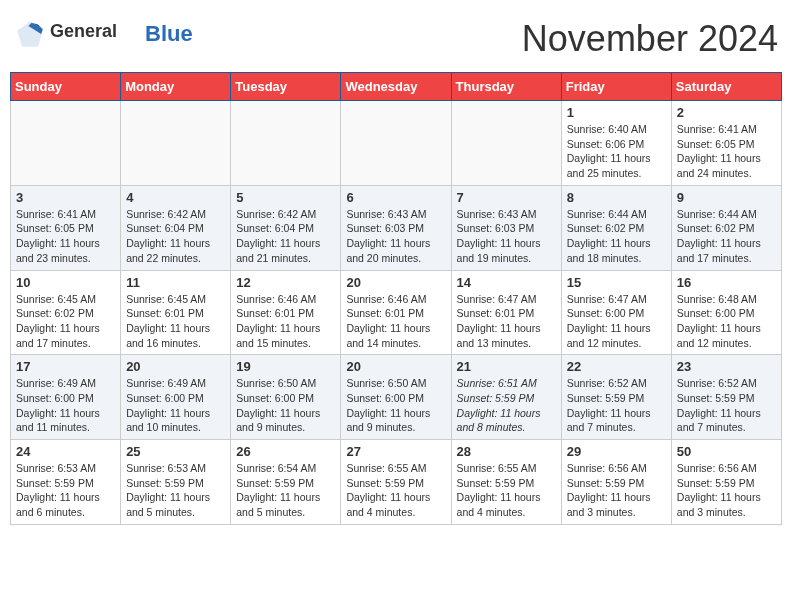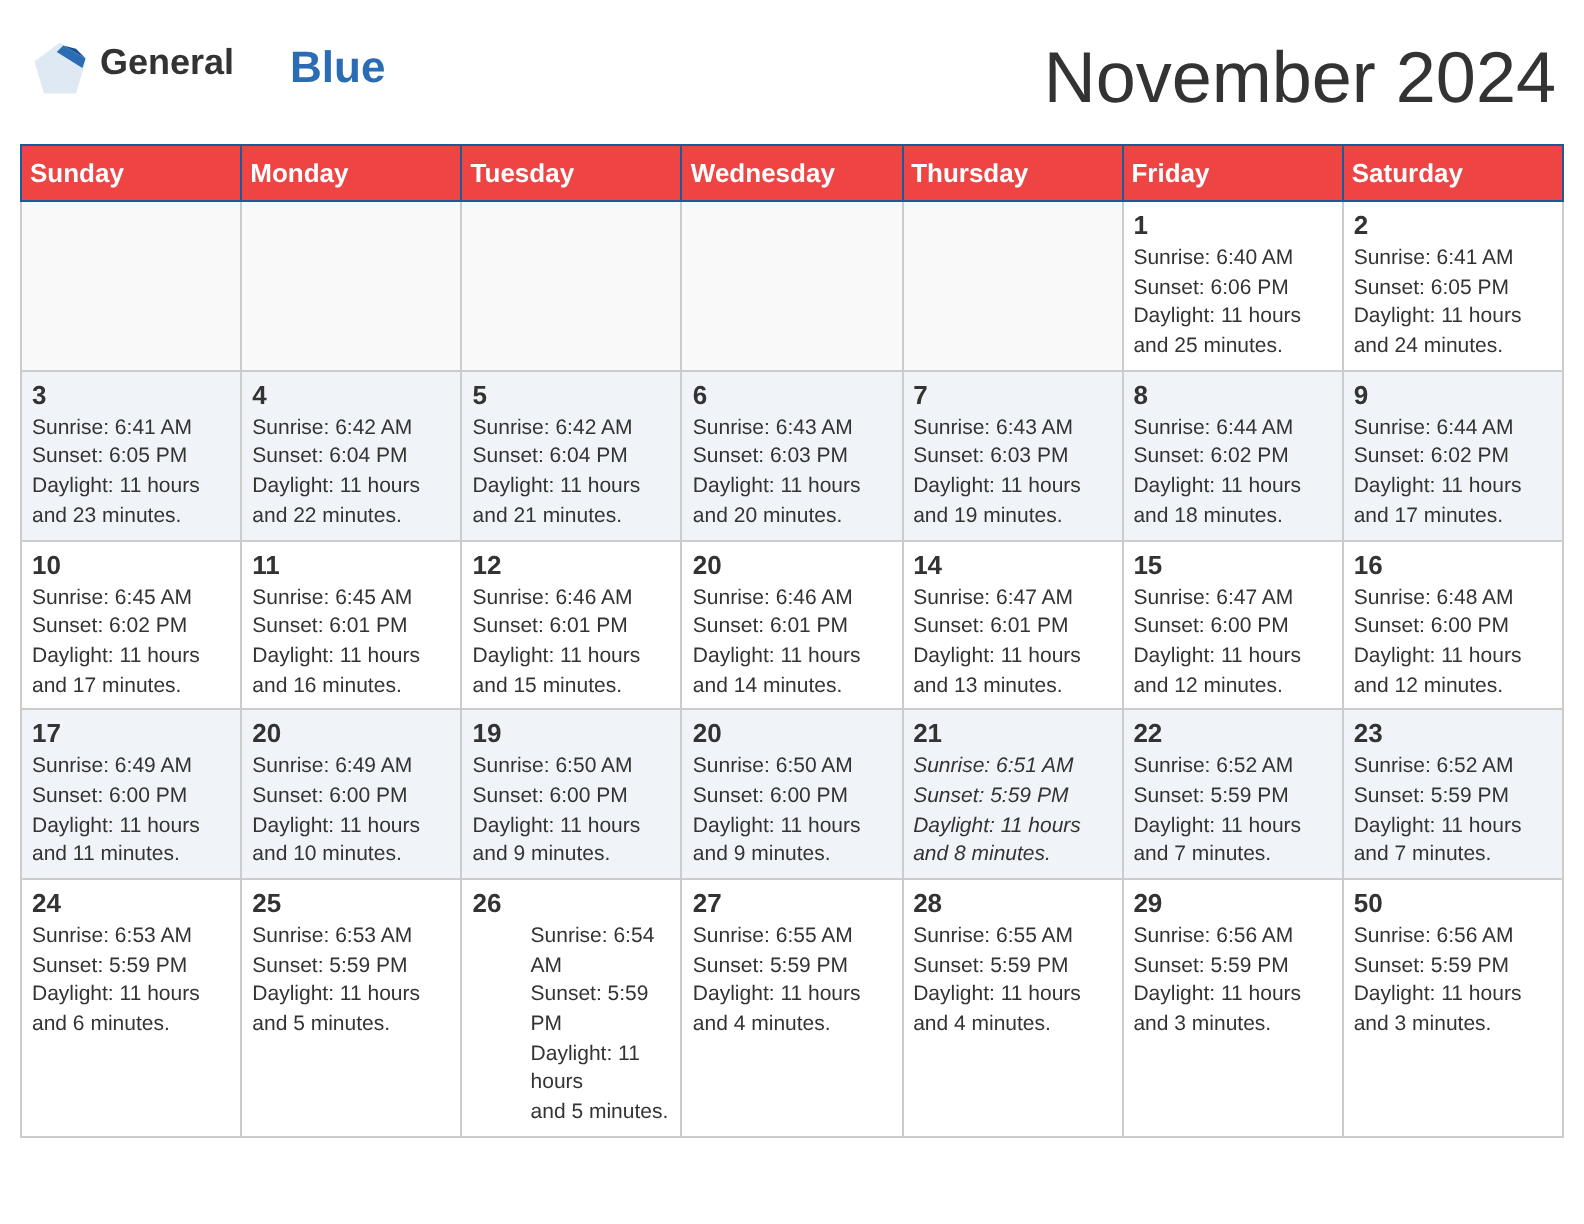--- a/index.html
+++ b/index.html
@@ -314,21 +314,21 @@
         </td>
         <td>
           <span class="day-number">25</span>
           <div class="day-info" style="white-space: pre-line;">Sunrise: 6:53 AM
 Sunset: 5:59 PM
 Daylight: 11 hours
 and 5 minutes.</div>
         </td>
         <td>
           <span class="day-number">26</span>
-          <div class="day-info" style="white-space: pre-line; margin-left: 29px;">Sunrise: 6:54 AM
+          <div class="day-info" style="white-space: pre-line;">Sunrise: 6:54 AM
 Sunset: 5:59 PM
 Daylight: 11 hours
 and 5 minutes.</div>
         </td>
         <td>
           <span class="day-number">27</span>
           <div class="day-info" style="white-space: pre-line;">Sunrise: 6:55 AM
 Sunset: 5:59 PM
 Daylight: 11 hours
 and 4 minutes.</div>

